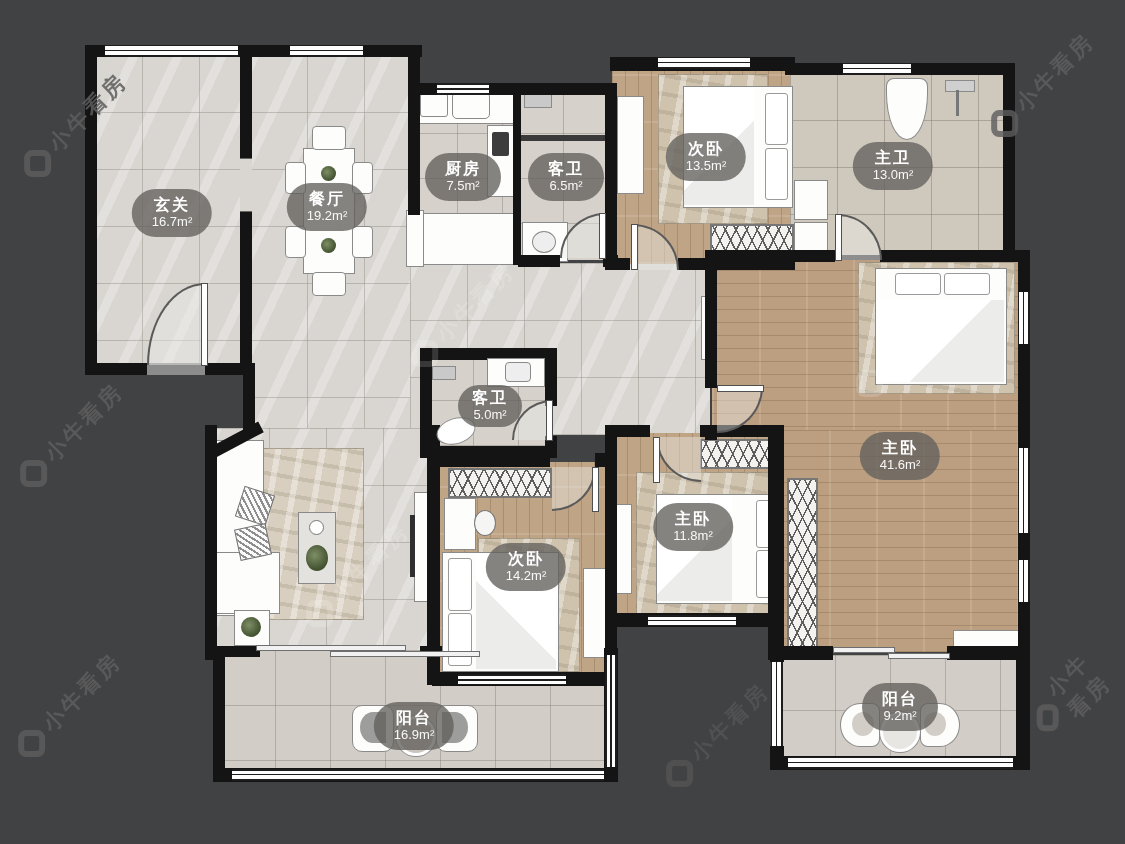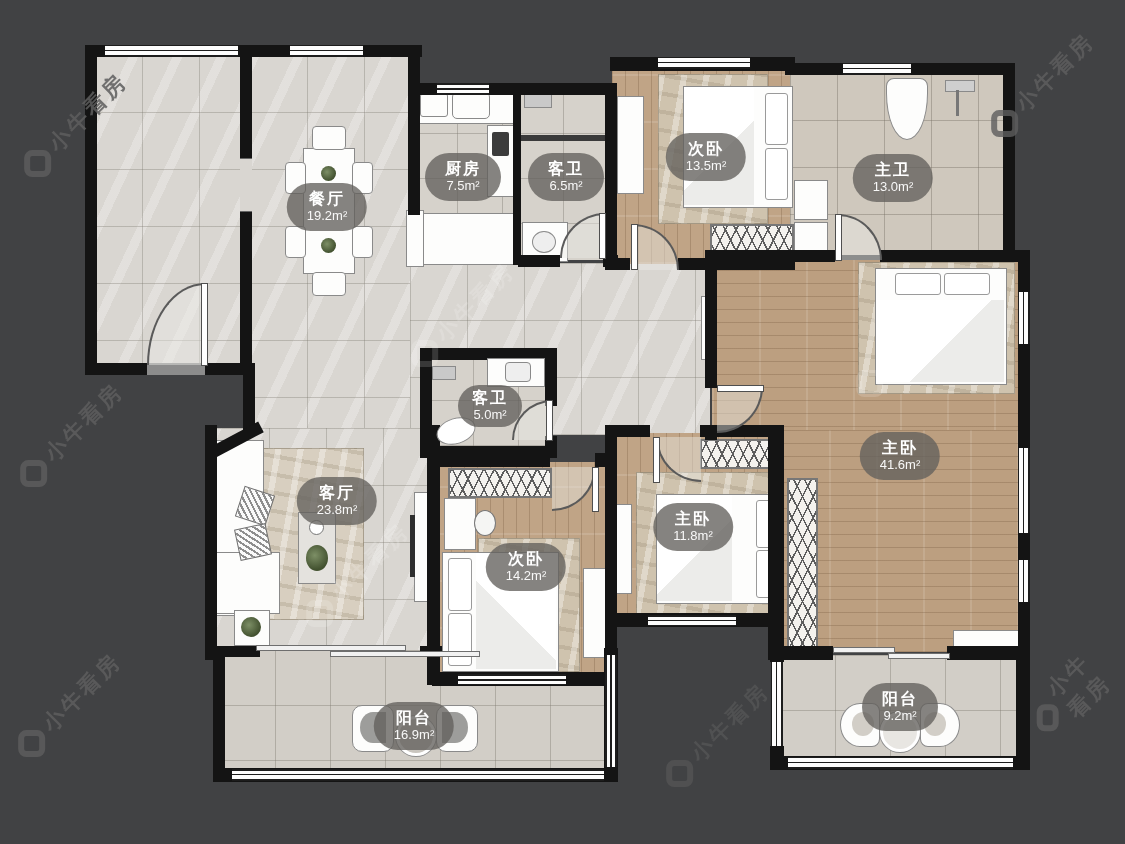--- a/index.html
+++ b/index.html
@@ -268,48 +268,48 @@
   <div class="arc arc-br" style="left:552px;top:467px;width:42px;height:42px;"></div>
   <div class="leaf" style="left:592px;top:467px;width:5px;height:43px;"></div>
   <div class="arc arc-tl" style="left:512px;top:400px;width:38px;height:38px;"></div>
   <div class="leaf" style="left:546px;top:400px;width:5px;height:39px;"></div>
 
   <div class="f" style="left:487px;top:358px;width:56px;height:27px;"></div>
   <div class="abs" style="left:505px;top:362px;width:24px;height:18px;border:1.5px solid #8a8a8a;border-radius:4px;background:#eee;"></div>
   <div class="abs" style="left:436px;top:418px;width:38px;height:24px;background:#fff;border:1.5px solid #888;border-radius:50%;transform:rotate(-18deg);"></div>
   <div class="f" style="left:432px;top:366px;width:22px;height:12px;background:#c9c9c9;"></div>
 
+  <div class="pill" style="left:172px;top:213px;">
+    <div class="nm">玄关</div>
+      <div class="ar">16.7m²</div>
+  </div>
   <div class="pill" style="left:327px;top:207px;">
     <div class="nm">餐厅</div>
       <div class="ar">19.2m²</div>
   </div>
   <div class="pill" style="left:463px;top:177px;">
     <div class="nm">厨房</div>
       <div class="ar">7.5m²</div>
   </div>
   <div class="pill" style="left:566px;top:177px;">
     <div class="nm">客卫</div>
       <div class="ar">6.5m²</div>
   </div>
   <div class="pill" style="left:706px;top:157px;">
     <div class="nm">次卧</div>
       <div class="ar">13.5m²</div>
   </div>
-  <div class="pill" style="left:893px;top:166px;margin-top:12px;">
+  <div class="pill" style="left:893px;top:166px;">
     <div class="nm">主卫</div>
       <div class="ar">13.0m²</div>
   </div>
   <div class="pill" style="left:490px;top:406px;padding:4px 14px 5px;">
     <div class="nm">客卫</div>
       <div class="ar">5.0m²</div>
   </div>
-  <div class="pill" style="left:337px;top:501px;">
-    <div class="nm">客厅</div>
-      <div class="ar">23.8m²</div>
-  </div>
   <div class="pill" style="left:526px;top:567px;">
     <div class="nm">次卧</div>
       <div class="ar">14.2m²</div>
   </div>
   <div class="pill" style="left:693px;top:527px;">
     <div class="nm">主卧</div>
       <div class="ar">11.8m²</div>
   </div>
   <div class="pill" style="left:900px;top:456px;">
     <div class="nm">主卧</div>

